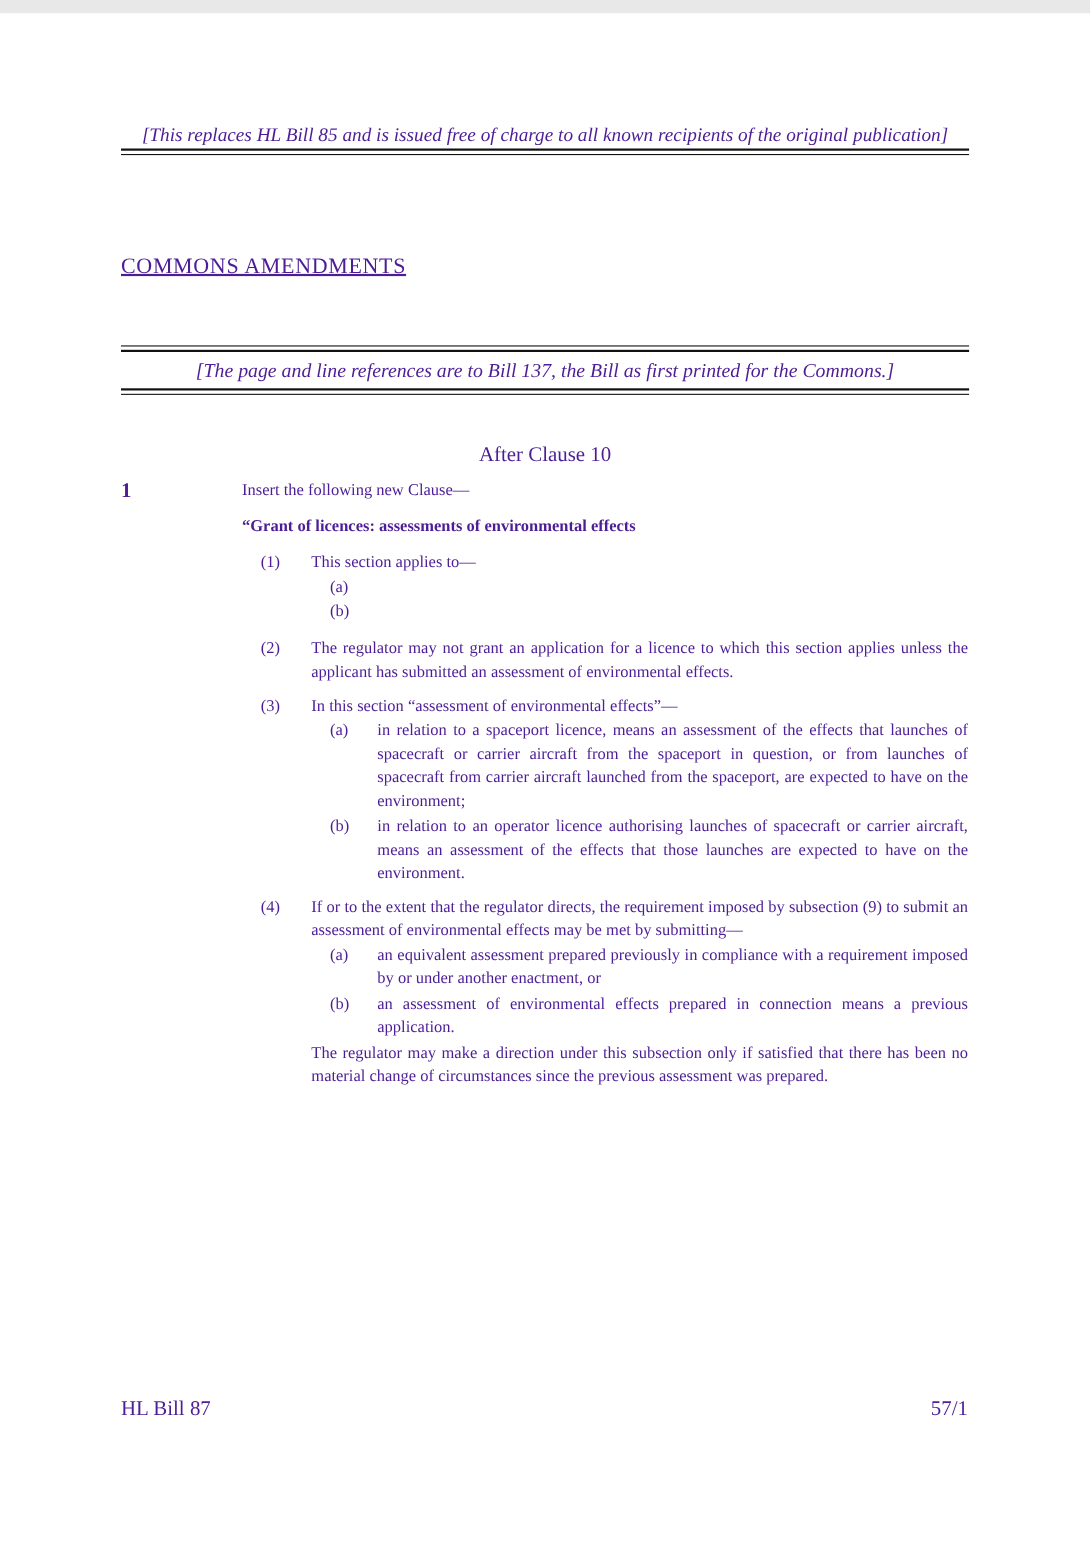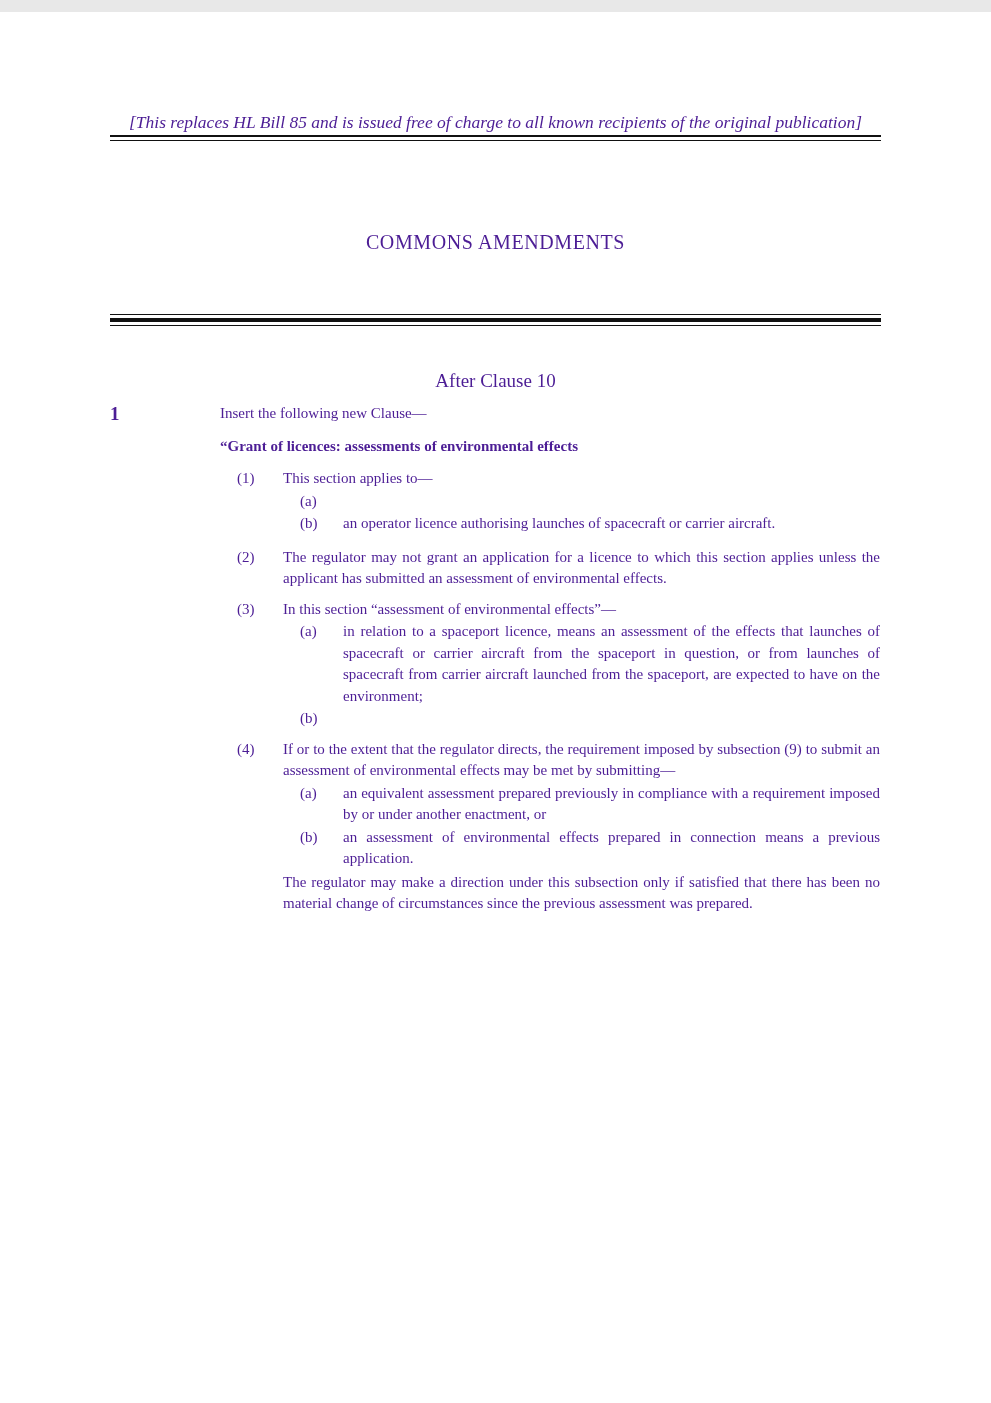--- a/index.html
+++ b/index.html
@@ -29,24 +29,25 @@
     letter-spacing:0.2px;
   }
   .title-rule {
     margin:3px 110px 0 110px;
     height:6px;
     border-top:2px solid #111;
     border-bottom:1px solid #111;
   }
   .amendments-heading {
     margin:90px 110px 0;
-    text-align:center;
+    text-align:left;
     font-size:20px;
     line-height:22px;
     letter-spacing:0.6px;
+    text-decoration:underline;
   }
   .ref-box { margin:61px 110px 0 110px; }
   .rule-double-top {
     height:6px;
     border-top:1px solid #111;
     border-bottom:2px solid #111;
   }
   .rule-double-bottom {
     height:6px;
     border-top:2px solid #111;
@@ -111,20 +112,21 @@
 <div class="page">
 
   <div class="header-note">[This replaces HL Bill 85 and is issued free of charge to all known recipients of the original publication]</div>
 
   <div class="title-rule"></div>
 
   <div class="amendments-heading">COMMONS AMENDMENTS</div>
 
   <div class="ref-box">
     <div class="rule-double-top"></div>
+    <div class="reference-note">[The page and line references are to Bill 137, the Bill as first printed for the Commons.]</div>
     <div class="rule-double-bottom"></div>
   </div>
 
   <div class="place-heading">After Clause 10</div>
 
   <div class="amendment">
     <div class="amend-number">1</div>
     <div class="amend-body">
 
       <p class="instruction">Insert the following new Clause—</p>
@@ -133,51 +135,55 @@
 
       <div class="subsection">
         <span class="sub-num">(1)</span>
         <div class="sub-text">This section applies to—</div>
       </div>
       <div class="clause-item">
         <span class="item-num">(a)</span>
       </div>
       <div class="clause-item">
         <span class="item-num">(b)</span>
-        <div class="item-text">an operator licence authorising launches of spacecraft or carrier aircraft.</div>
       </div>
 
       <div class="subsection spaced">
         <span class="sub-num">(2)</span>
         <div class="sub-text">The regulator may not grant an application for a licence to which this section applies unless the applicant has submitted an assessment of environmental effects.</div>
       </div>
 
       <div class="subsection" style="margin-top:9px;">
         <span class="sub-num">(3)</span>
         <div class="sub-text">In this section “assessment of environmental effects”—</div>
       </div>
       <div class="clause-item">
         <span class="item-num">(a)</span>
         <div class="item-text">in relation to a spaceport licence, means an assessment of the effects that launches of spacecraft or carrier aircraft from the spaceport in question, or from launches of spacecraft from carrier aircraft launched from the spaceport, are expected to have on the environment;</div>
       </div>
       <div class="clause-item">
         <span class="item-num">(b)</span>
+        <div class="item-text">in relation to an operator licence authorising launches of spacecraft or carrier aircraft, means an assessment of the effects that those launches are expected to have on the environment.</div>
       </div>
 
       <div class="subsection" style="margin-top:9px;">
         <span class="sub-num">(4)</span>
         <div class="sub-text">If or to the extent that the regulator directs, the requirement imposed by subsection (9) to submit an assessment of environmental effects may be met by submitting—</div>
       </div>
       <div class="clause-item">
         <span class="item-num">(a)</span>
         <div class="item-text">an equivalent assessment prepared previously in compliance with a requirement imposed by or under another enactment, or</div>
       </div>
       <div class="clause-item">
         <span class="item-num">(b)</span>
         <div class="item-text">an assessment of environmental effects prepared in connection means a previous application.</div>
       </div>
       <div class="closing-paragraph">The regulator may make a direction under this subsection only if satisfied that there has been no material change of circumstances since the previous assessment was prepared.</div>
 
     </div>
   </div>
 
+  <div class="footer">
+    <span>HL Bill 87</span>
+    <span>57/1</span>
+  </div>
 
 </div>
 
 </body></html>

